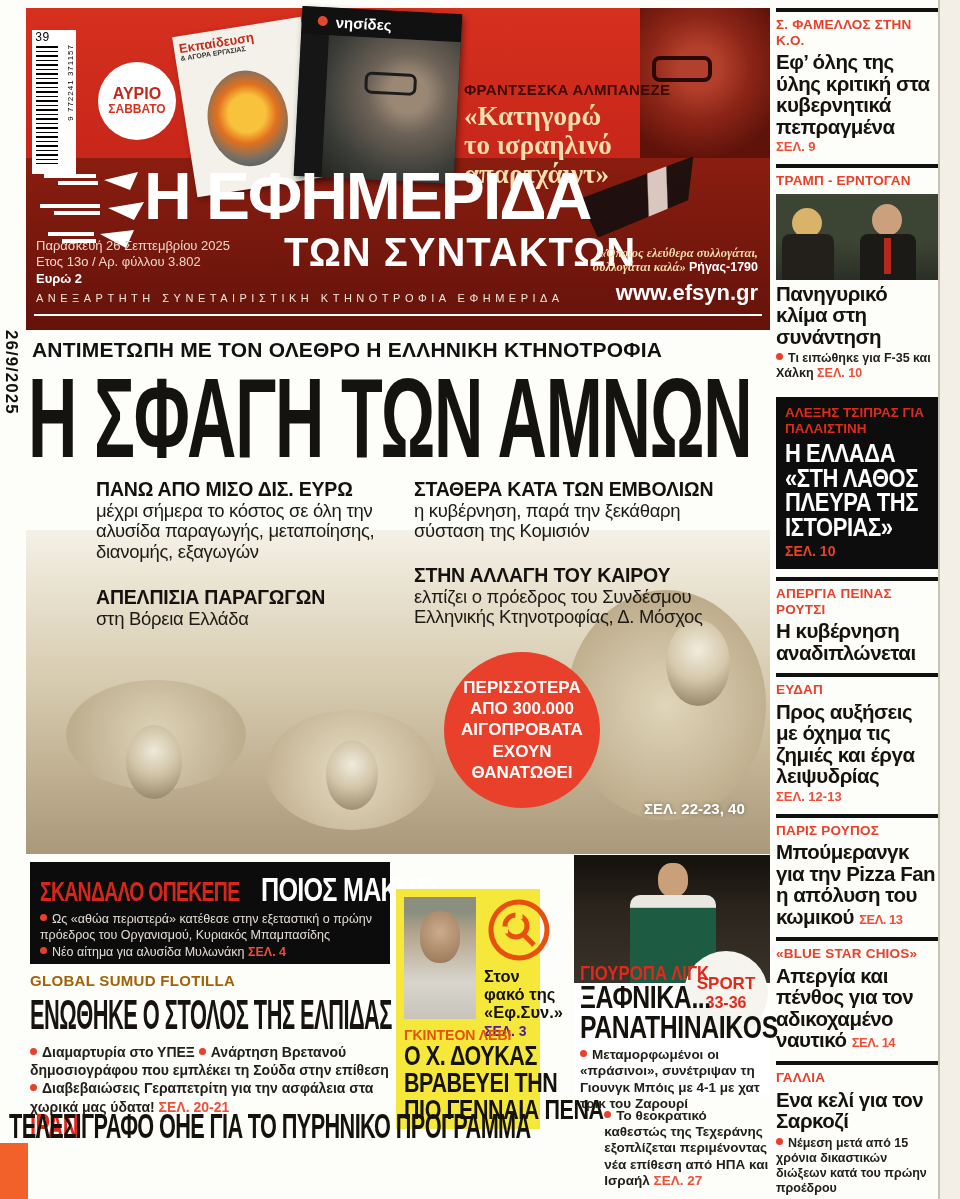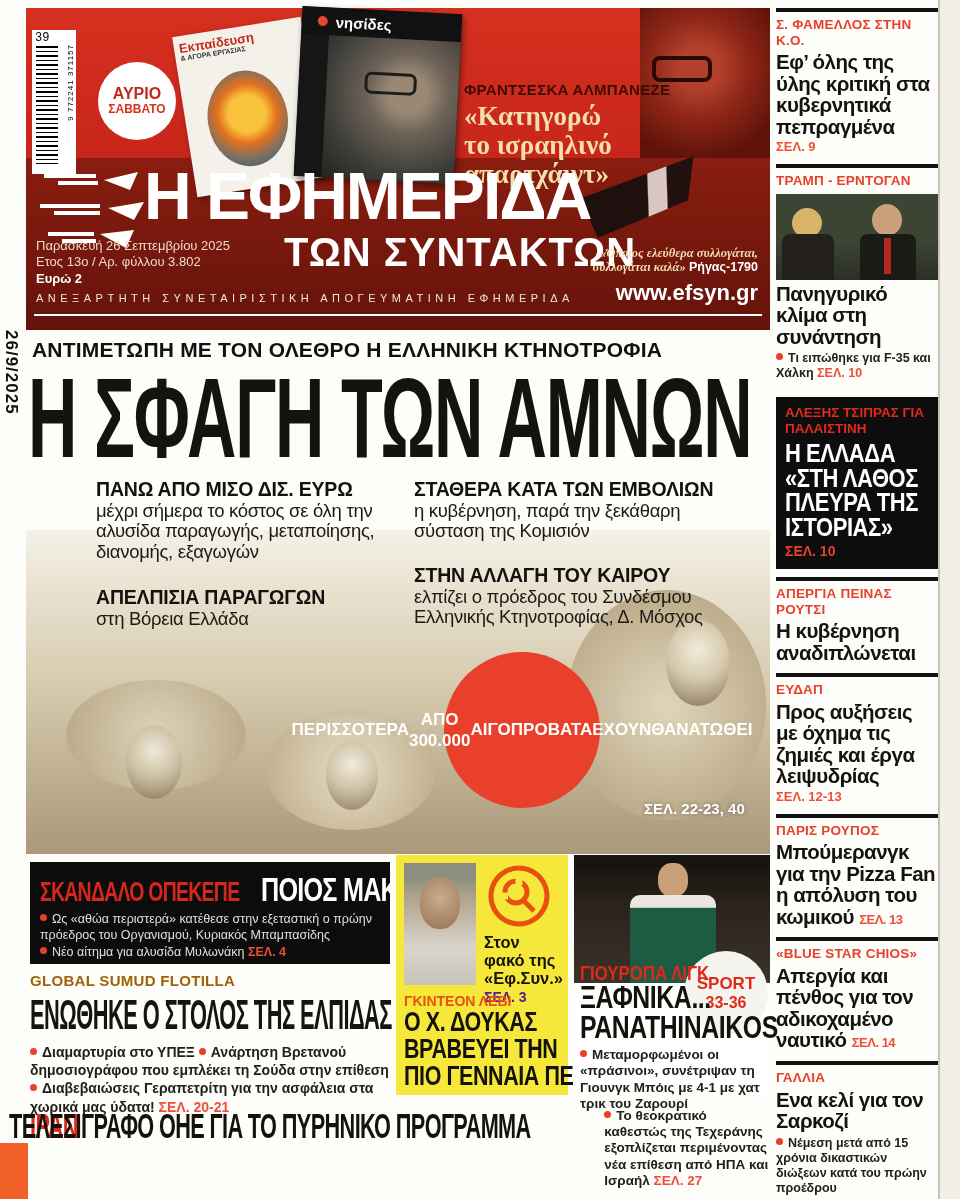--- a/index.html
+++ b/index.html
@@ -72,21 +72,21 @@
   .lead-headline{position:absolute;left:2px;top:352px;font-weight:800;font-size:114px;
      color:#151310;letter-spacing:-2px;transform:scaleX(.60);transform-origin:0 0;white-space:nowrap;}
   .sheep-photo{position:absolute;left:0;top:530px;width:744px;height:324px;
      background:linear-gradient(180deg,#f4f1e8 0,#e9e2d0 18%,#d8cdb2 45%,#c2b394 72%,#a9997a 100%);}
   .blob{position:absolute;border-radius:50%;}
   .points{position:absolute;top:478px;left:0;width:744px;}
   .pt{position:absolute;width:320px;}
   .pt .h{font-weight:800;font-size:19.5px;color:#14110e;letter-spacing:-0.2px;}
   .pt .t{font-weight:500;font-size:18.5px;color:#1d1a16;line-height:1.1;letter-spacing:-0.3px;}
   .badge{position:absolute;left:418px;top:652px;width:156px;height:156px;border-radius:50%;
-     background:#e8402a;display:flex;flex-direction:row;align-items:center;justify-content:center;
+     background:#e8402a;display:flex;flex-direction:column;align-items:center;justify-content:center;
      color:#fff;font-weight:bold;font-size:17px;line-height:1.25;text-align:center;}
   .photo-pageref{position:absolute;left:618px;top:800px;color:#fff;font-weight:bold;font-size:15px;
      text-shadow:0 0 4px rgba(0,0,0,.4);}
   
   .opekepe{position:absolute;left:4px;top:862px;width:360px;height:102px;background:#0c0c0c;
      padding:8px 10px;box-sizing:border-box;}
   .opekepe .row{display:flex;align-items:baseline;gap:10px;}
   .opekepe .k{color:#d7271c;font-weight:800;font-size:27px;transform:scaleX(.72);transform-origin:0 80%;
      display:inline-block;white-space:nowrap;letter-spacing:-1px;}
   .opekepe .h{color:#fff;font-weight:800;font-size:34px;transform:scaleX(.74);transform-origin:0 80%;
@@ -94,21 +94,21 @@
   .opekepe .b{color:#e4ddd6;font-size:12.5px;line-height:1.25;margin-top:3px;}
   .opekepe .b2{color:#e4ddd6;font-size:12.5px;margin-top:2px;}
   .dot{display:inline-block;width:7px;height:7px;border-radius:50%;background:#e8402a;
      margin-right:5px;vertical-align:2px;}
   .selref{color:#f04e37;font-weight:bold;}
   .flotilla{position:absolute;left:4px;top:972px;width:362px;}
   .flotilla .k{color:#a16207;font-weight:800;font-size:15px;letter-spacing:.3px;}
   .flotilla .h{font-weight:800;font-size:42px;color:#171310;letter-spacing:-1px;
      transform:scaleX(.52);transform-origin:0 0;white-space:nowrap;display:block;margin:2px 0 4px;}
   .flotilla .b{font-weight:bold;font-size:14px;color:#23201c;line-height:1.3;}
-  .levi{position:absolute;left:370px;top:855px;width:172px;height:240px;background:#f5e83a;
+  .levi{position:absolute;left:370px;top:889px;width:144px;height:240px;background:#f5e83a;
      box-sizing:border-box;padding:7px 2px;}
   .levi .photo{position:absolute;left:8px;top:8px;width:72px;height:122px;
      background:linear-gradient(180deg,#8a8f7f 0 12%,#b4a58d 30%,#d8d5cd 70%,#c7c3b8 100%);}
   .levi .face{position:absolute;left:16px;top:14px;width:40px;height:52px;border-radius:46%;
      background:radial-gradient(circle at 50% 40%,#cbab8b,#9d7c5c 85%);}
   .levi .jacket{position:absolute;left:0px;bottom:0;width:72px;height:46px;
      background:linear-gradient(90deg,#e8e6df 0 30%,#23221e 31% 65%,#ececе6 66%);}
   .target{position:absolute;left:92px;top:10px;}
   .focus{position:absolute;left:88px;top:78px;width:78px;font-weight:800;font-size:16.5px;
      color:#141108;line-height:1.1;}
@@ -223,21 +223,21 @@
     <div class="mast-date">
       <div>Παρασκευή 26 Σεπτεμβρίου 2025</div>
       <div>Ετος 13ο / Αρ. φύλλου 3.802</div>
       <div class="price">Ευρώ 2</div>
     </div>
     <div class="motto">
       <span>«Όποιος ελεύθερα συλλογάται, συλλογάται καλά»</span>
       <span class="rigas">Ρήγας-1790</span>
     </div>
     <div class="website">www.efsyn.gr</div>
-    <div class="tagline">ΑΝΕΞΑΡΤΗΤΗ ΣΥΝΕΤΑΙΡΙΣΤΙΚΗ ΑΠΟΓΕΥΜΑΤΙΝΗ ΕΦΗΜΕΡΙΔΑ</div>
+    <div class="tagline">ΑΝΕΞΑΡΤΗΤΗ ΣΥΝΕΤΑΙΡΙΣΤΙΚΗ ΚΤΗΝΟΤΡΟΦΙΑ ΕΦΗΜΕΡΙΔΑ</div>
     <div class="mast-rule"></div>
   </div>
 
   <div class="main">
 
     <div class="lead-kicker">ΑΝΤΙΜΕΤΩΠΗ ΜΕ ΤΟΝ ΟΛΕΘΡΟ Η ΕΛΛΗΝΙΚΗ ΚΤΗΝΟΤΡΟΦΙΑ</div>
     <div class="lead-headline">Η ΣΦΑΓΗ ΤΩΝ ΑΜΝΩΝ</div>
 
     <div class="sheep-photo">
       <div class="blob" style="left:40px;top:150px;width:180px;height:110px;background:radial-gradient(circle,#ded3b8,#bdae8e 80%);"></div>

